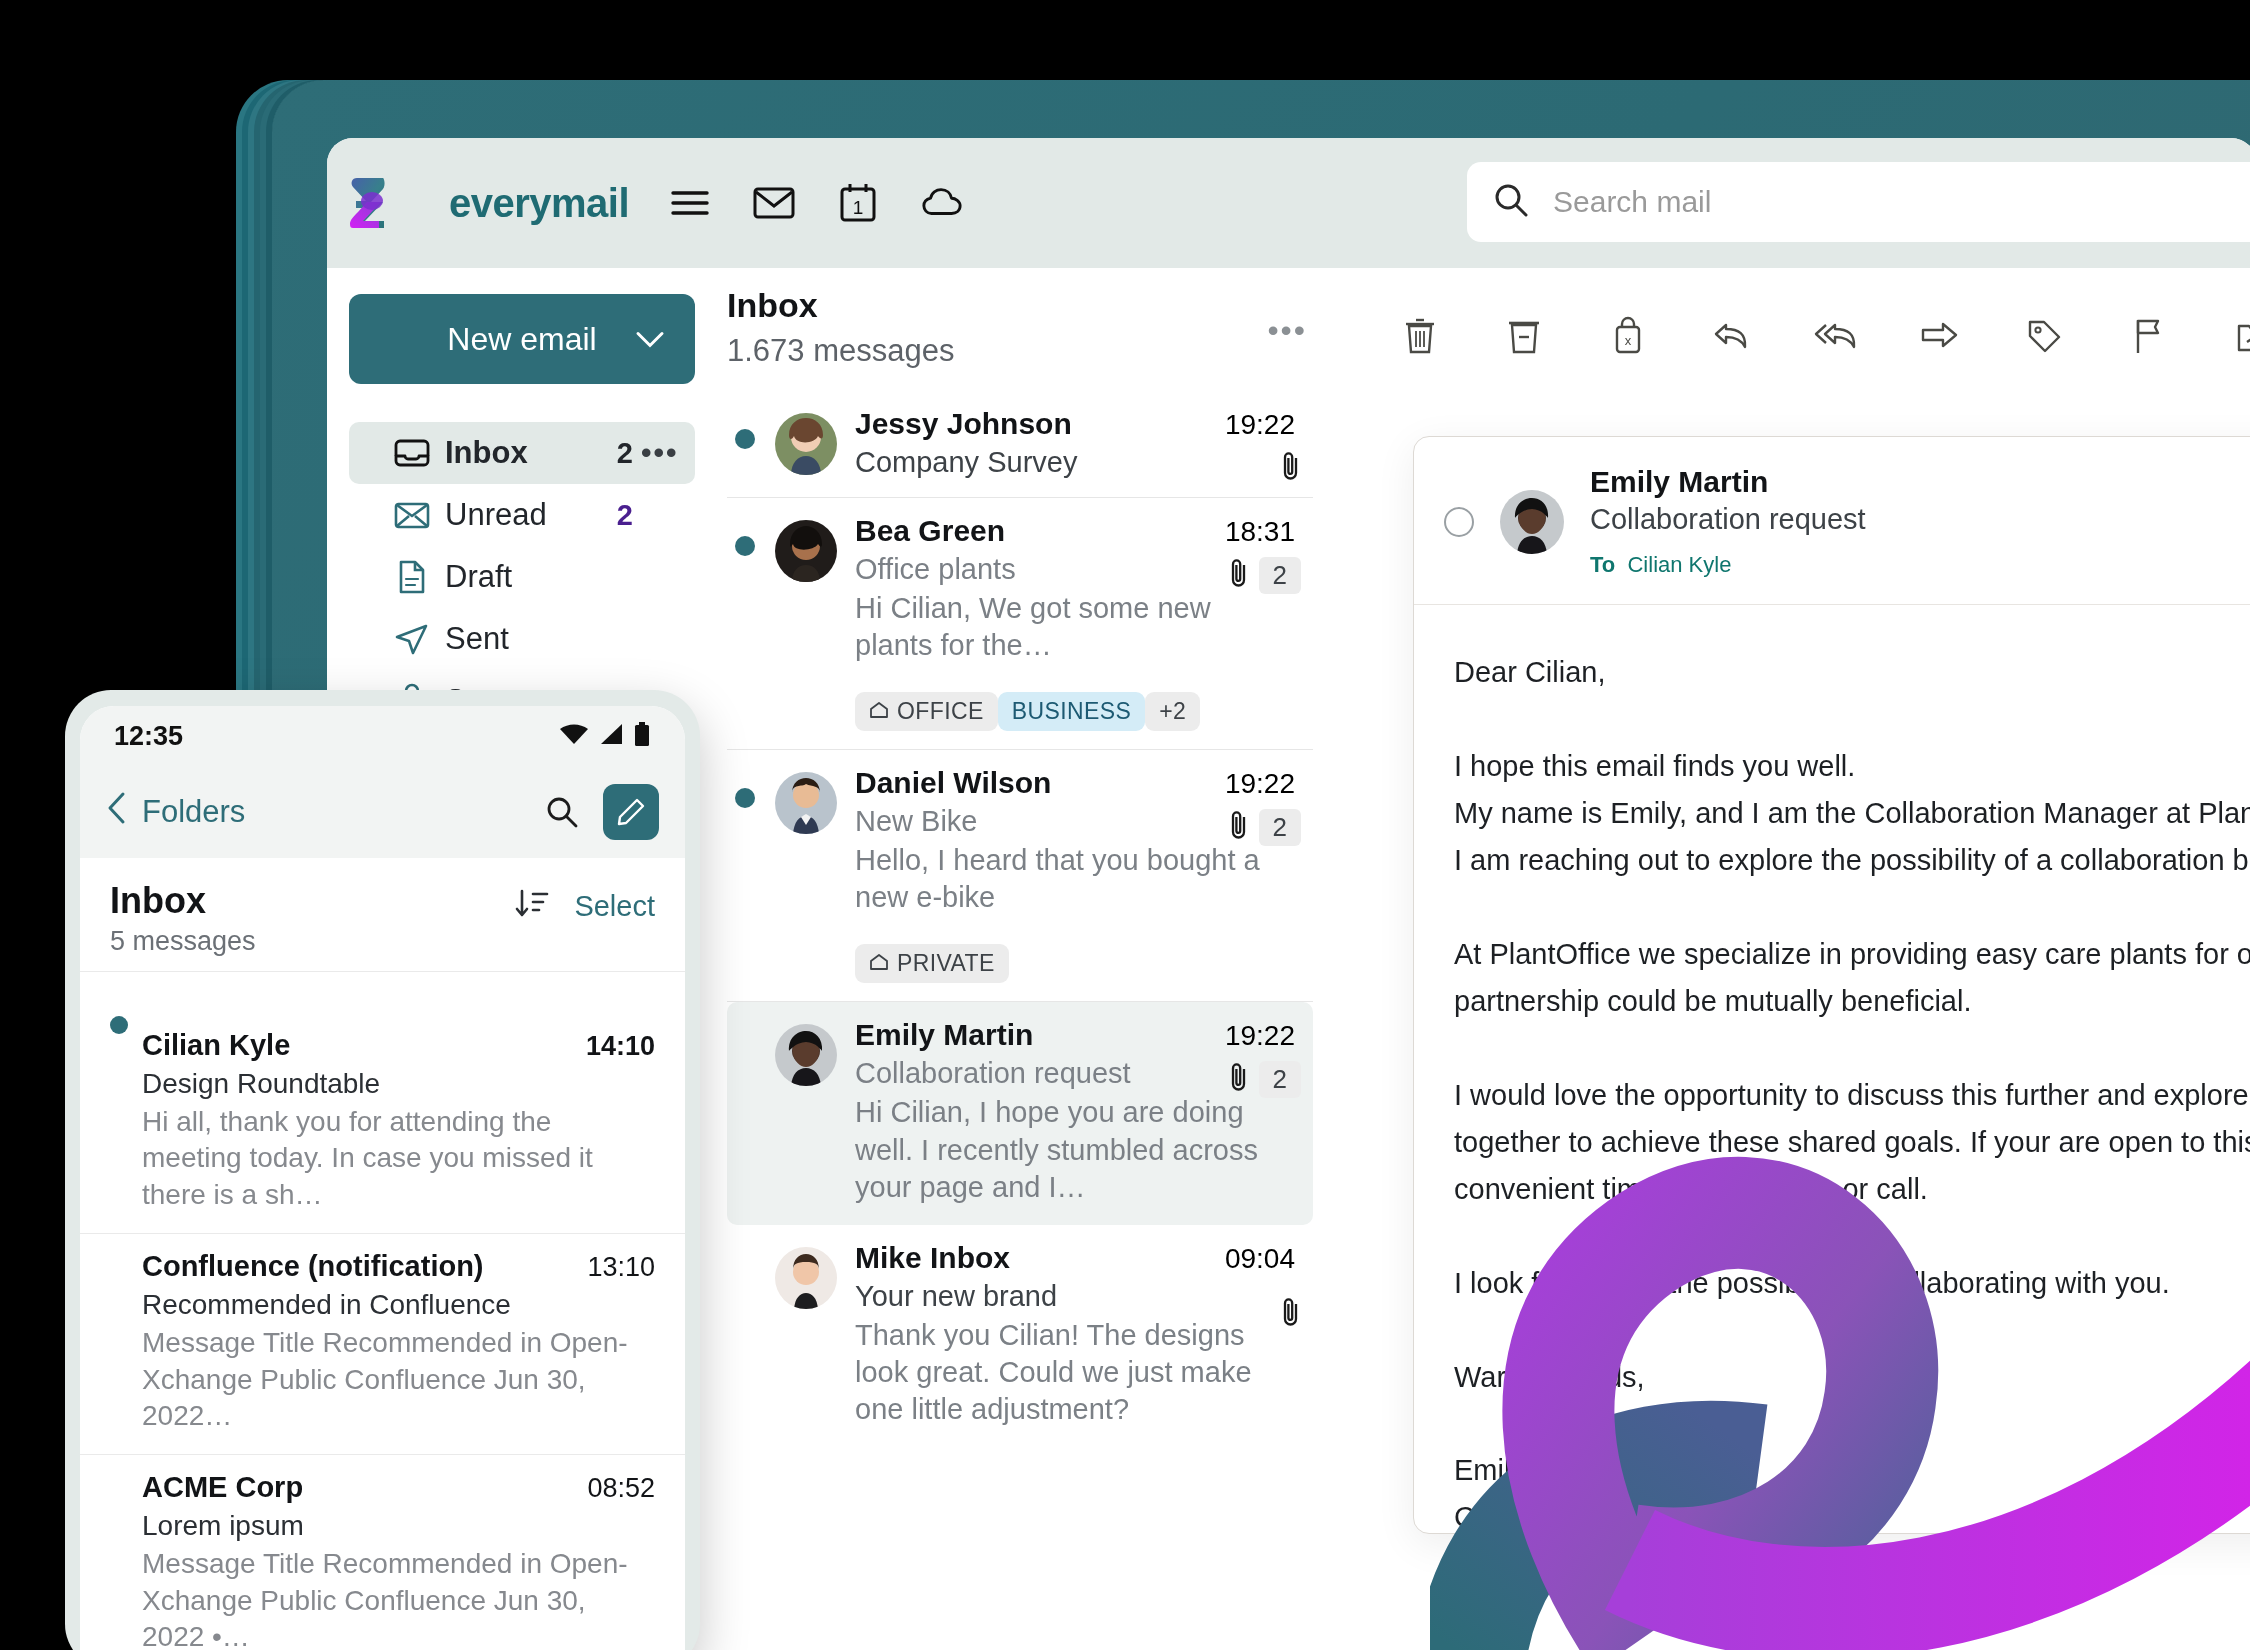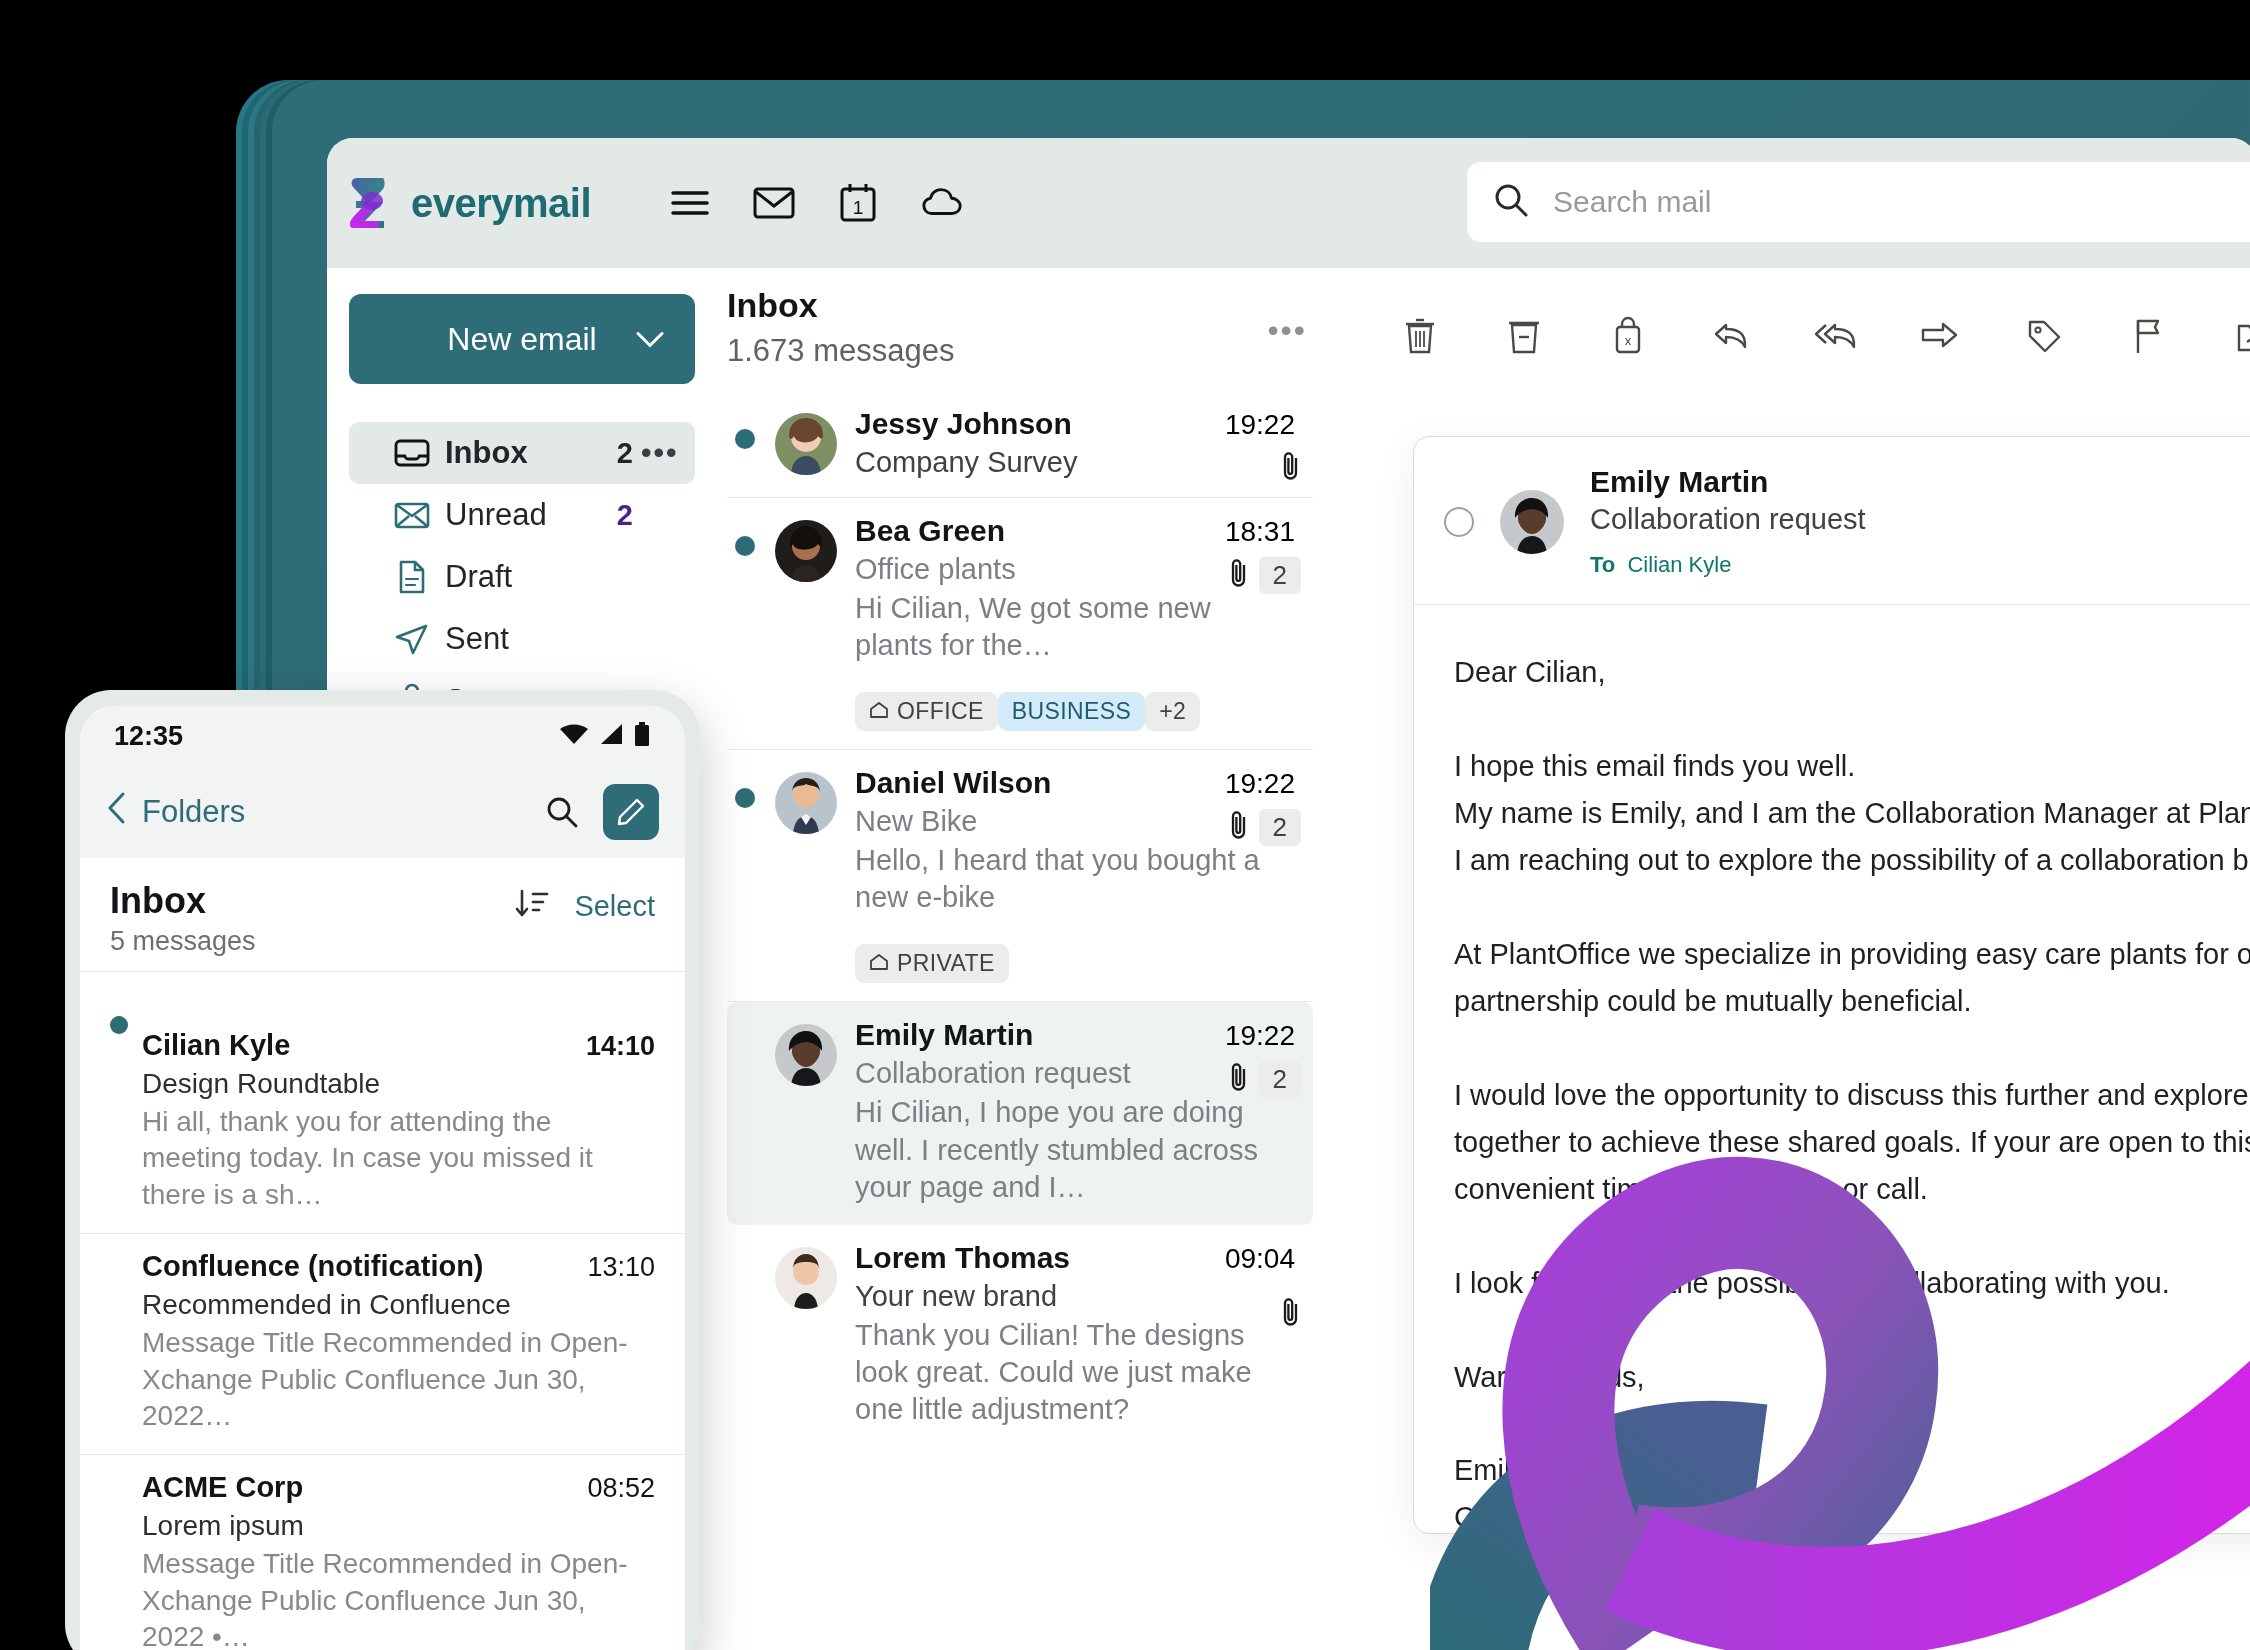--- a/index.html
+++ b/index.html
@@ -40,21 +40,21 @@
     position: relative;
     height: 130px;
     background: #e2e9e7;
     display: flex;
     align-items: center;
     padding-left: 16px;
   }
   .logo-wrap { display: flex; align-items: center; gap: 16px; width: 300px; }
   .logo-mark { width: 52px; height: 58px; flex: none; }
   .logo-text {
-    font-size: 40px; font-weight: 700; color: #1f6b73; letter-spacing: -0.5px;
+    font-size: 40px; font-weight: 700; color: #1f6b73; letter-spacing: -0.5px; margin-left: 38px;
   }
   .nav-icons { display: flex; align-items: center; gap: 42px; margin-left: 26px; }
   .nav-ic { width: 42px; height: 42px; display: flex; align-items: center; justify-content: center; cursor: pointer; }
   .search-wrap {
     position: absolute; left: 1140px; top: 24px;
     width: 880px; height: 80px;
     background: #fff; border-radius: 14px;
     display: flex; align-items: center; padding: 0 26px;
     gap: 24px;
   }
@@ -491,21 +491,21 @@
           <span class="msg-avatar">
             <svg width="62" height="62" viewBox="0 0 62 62">
                 <rect width="62" height="62" fill="#efe9e5"></rect>
                 <circle cx="31" cy="25" r="13" fill="#f0c6a8"></circle>
                 <path d="M19 62c1-11 6-16 12-16s11 5 12 16z" fill="#1d1d1f"></path>
                 <path d="M18 23c0-11 6-16 13-16s13 5 13 16c0-6-4-8-13-8s-13 2-13 8z" fill="#3d2a1e"></path>
               </svg>
           </span>
           <span class="msg-main">
             <span class="msg-top">
-              <span class="msg-from">Lorem Thomas</span>
+              <span class="msg-from">Mike Inbox</span>
               <span class="msg-time">09:04</span>
             </span>
             <div class="msg-subject">Your new brand</div>
             <div class="msg-preview">Thank you Cilian! The designs look great. Could we just make one little adjustment?</div>
           </span>
           <span class="msg-meta" style="top:70px">
             <span>
               <svg width="20" height="34" viewBox="0 0 20 34">
                   <path d="M15 9v15a5.5 5.5 0 01-11 0V8a3.6 3.6 0 017.2 0v15a1.9 1.9 0 01-3.8 0V9" fill="none" stroke="#1a1a1a" stroke-width="2.3"></path>
                 </svg>

